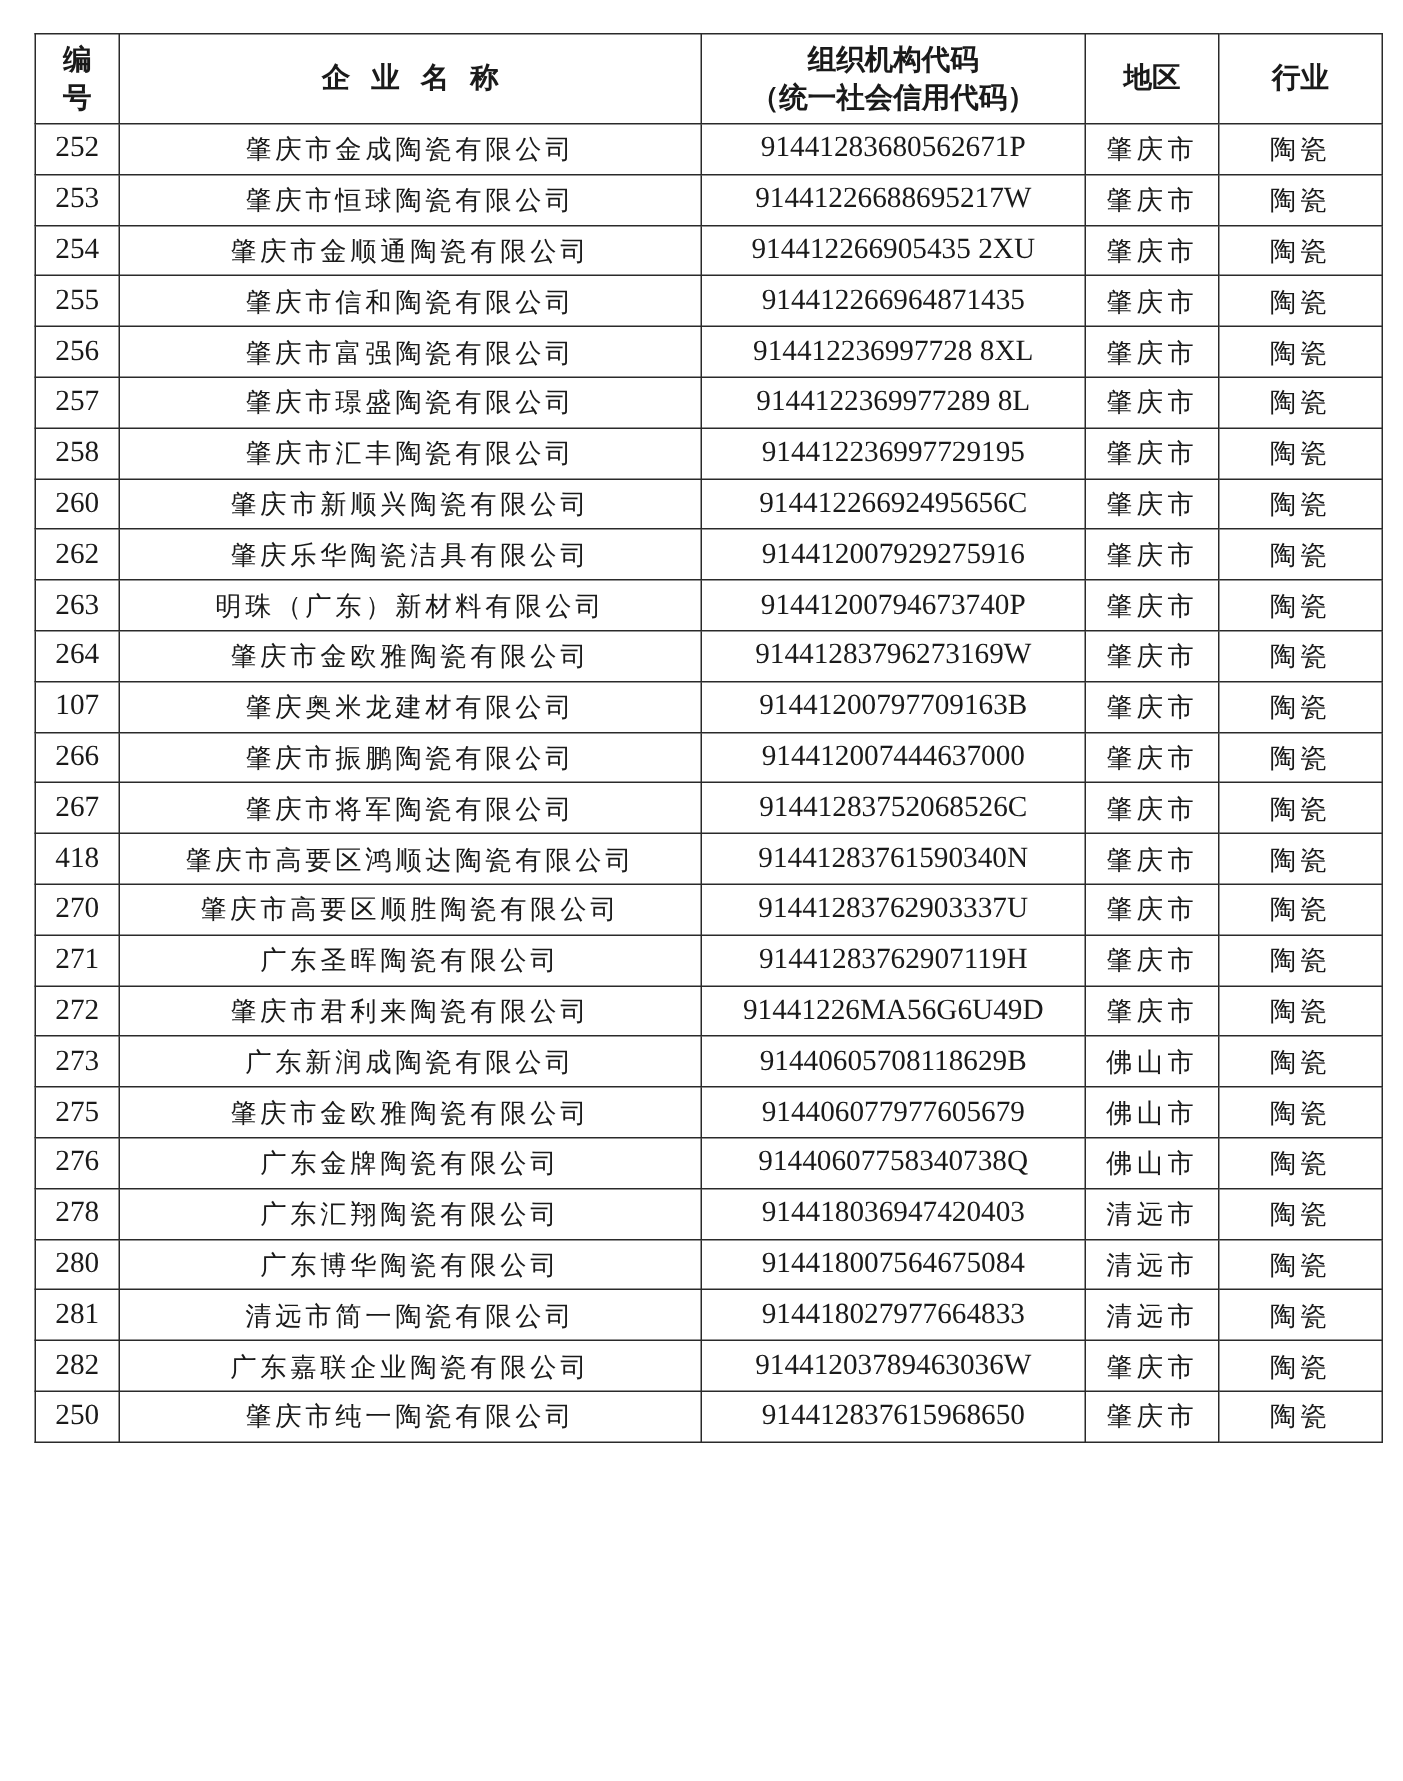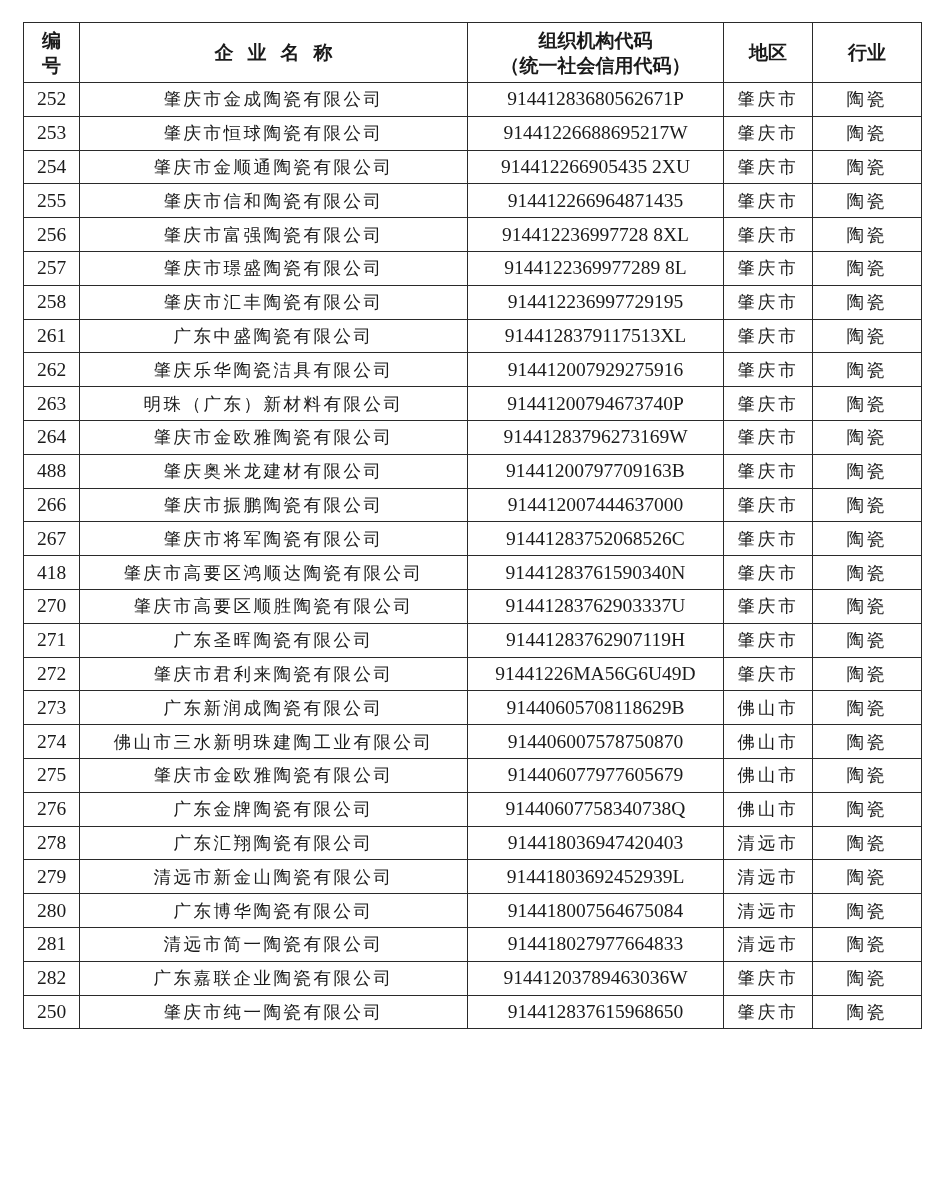--- a/index.html
+++ b/index.html
@@ -123,23 +123,23 @@
           <td class="ind">陶瓷</td>
         </tr>
         <tr>
           <td class="no">258</td>
           <td class="name">肇庆市汇丰陶瓷有限公司</td>
           <td class="code">914412236997729195</td>
           <td class="region">肇庆市</td>
           <td class="ind">陶瓷</td>
         </tr>
         <tr>
-          <td class="no">261</td>
-          <td class="name">广东中盛陶瓷有限公司</td>
-          <td class="code">9144128379117513XL</td>
+          <td class="no">260</td>
+          <td class="name">肇庆市新顺兴陶瓷有限公司</td>
+          <td class="code">91441226692495656C</td>
           <td class="region">肇庆市</td>
           <td class="ind">陶瓷</td>
         </tr>
         <tr>
           <td class="no">262</td>
           <td class="name">肇庆乐华陶瓷洁具有限公司</td>
           <td class="code">914412007929275916</td>
           <td class="region">肇庆市</td>
           <td class="ind">陶瓷</td>
         </tr>
@@ -151,21 +151,21 @@
           <td class="ind">陶瓷</td>
         </tr>
         <tr>
           <td class="no">264</td>
           <td class="name">肇庆市金欧雅陶瓷有限公司</td>
           <td class="code">91441283796273169W</td>
           <td class="region">肇庆市</td>
           <td class="ind">陶瓷</td>
         </tr>
         <tr>
-          <td class="no">488</td>
+          <td class="no">107</td>
           <td class="name">肇庆奥米龙建材有限公司</td>
           <td class="code">91441200797709163B</td>
           <td class="region">肇庆市</td>
           <td class="ind">陶瓷</td>
         </tr>
         <tr>
           <td class="no">266</td>
           <td class="name">肇庆市振鹏陶瓷有限公司</td>
           <td class="code">914412007444637000</td>
           <td class="region">肇庆市</td>
@@ -207,51 +207,37 @@
           <td class="ind">陶瓷</td>
         </tr>
         <tr>
           <td class="no">273</td>
           <td class="name">广东新润成陶瓷有限公司</td>
           <td class="code">91440605708118629B</td>
           <td class="region">佛山市</td>
           <td class="ind">陶瓷</td>
         </tr>
         <tr>
-          <td class="no">274</td>
-          <td class="name">佛山市三水新明珠建陶工业有限公司</td>
-          <td class="code">914406007578750870</td>
-          <td class="region">佛山市</td>
-          <td class="ind">陶瓷</td>
-        </tr>
-        <tr>
           <td class="no">275</td>
           <td class="name">肇庆市金欧雅陶瓷有限公司</td>
           <td class="code">914406077977605679</td>
           <td class="region">佛山市</td>
           <td class="ind">陶瓷</td>
         </tr>
         <tr>
           <td class="no">276</td>
           <td class="name">广东金牌陶瓷有限公司</td>
           <td class="code">91440607758340738Q</td>
           <td class="region">佛山市</td>
           <td class="ind">陶瓷</td>
         </tr>
         <tr>
           <td class="no">278</td>
           <td class="name">广东汇翔陶瓷有限公司</td>
           <td class="code">914418036947420403</td>
-          <td class="region">清远市</td>
-          <td class="ind">陶瓷</td>
-        </tr>
-        <tr>
-          <td class="no">279</td>
-          <td class="name">清远市新金山陶瓷有限公司</td>
-          <td class="code">91441803692452939L</td>
           <td class="region">清远市</td>
           <td class="ind">陶瓷</td>
         </tr>
         <tr>
           <td class="no">280</td>
           <td class="name">广东博华陶瓷有限公司</td>
           <td class="code">914418007564675084</td>
           <td class="region">清远市</td>
           <td class="ind">陶瓷</td>
         </tr>

